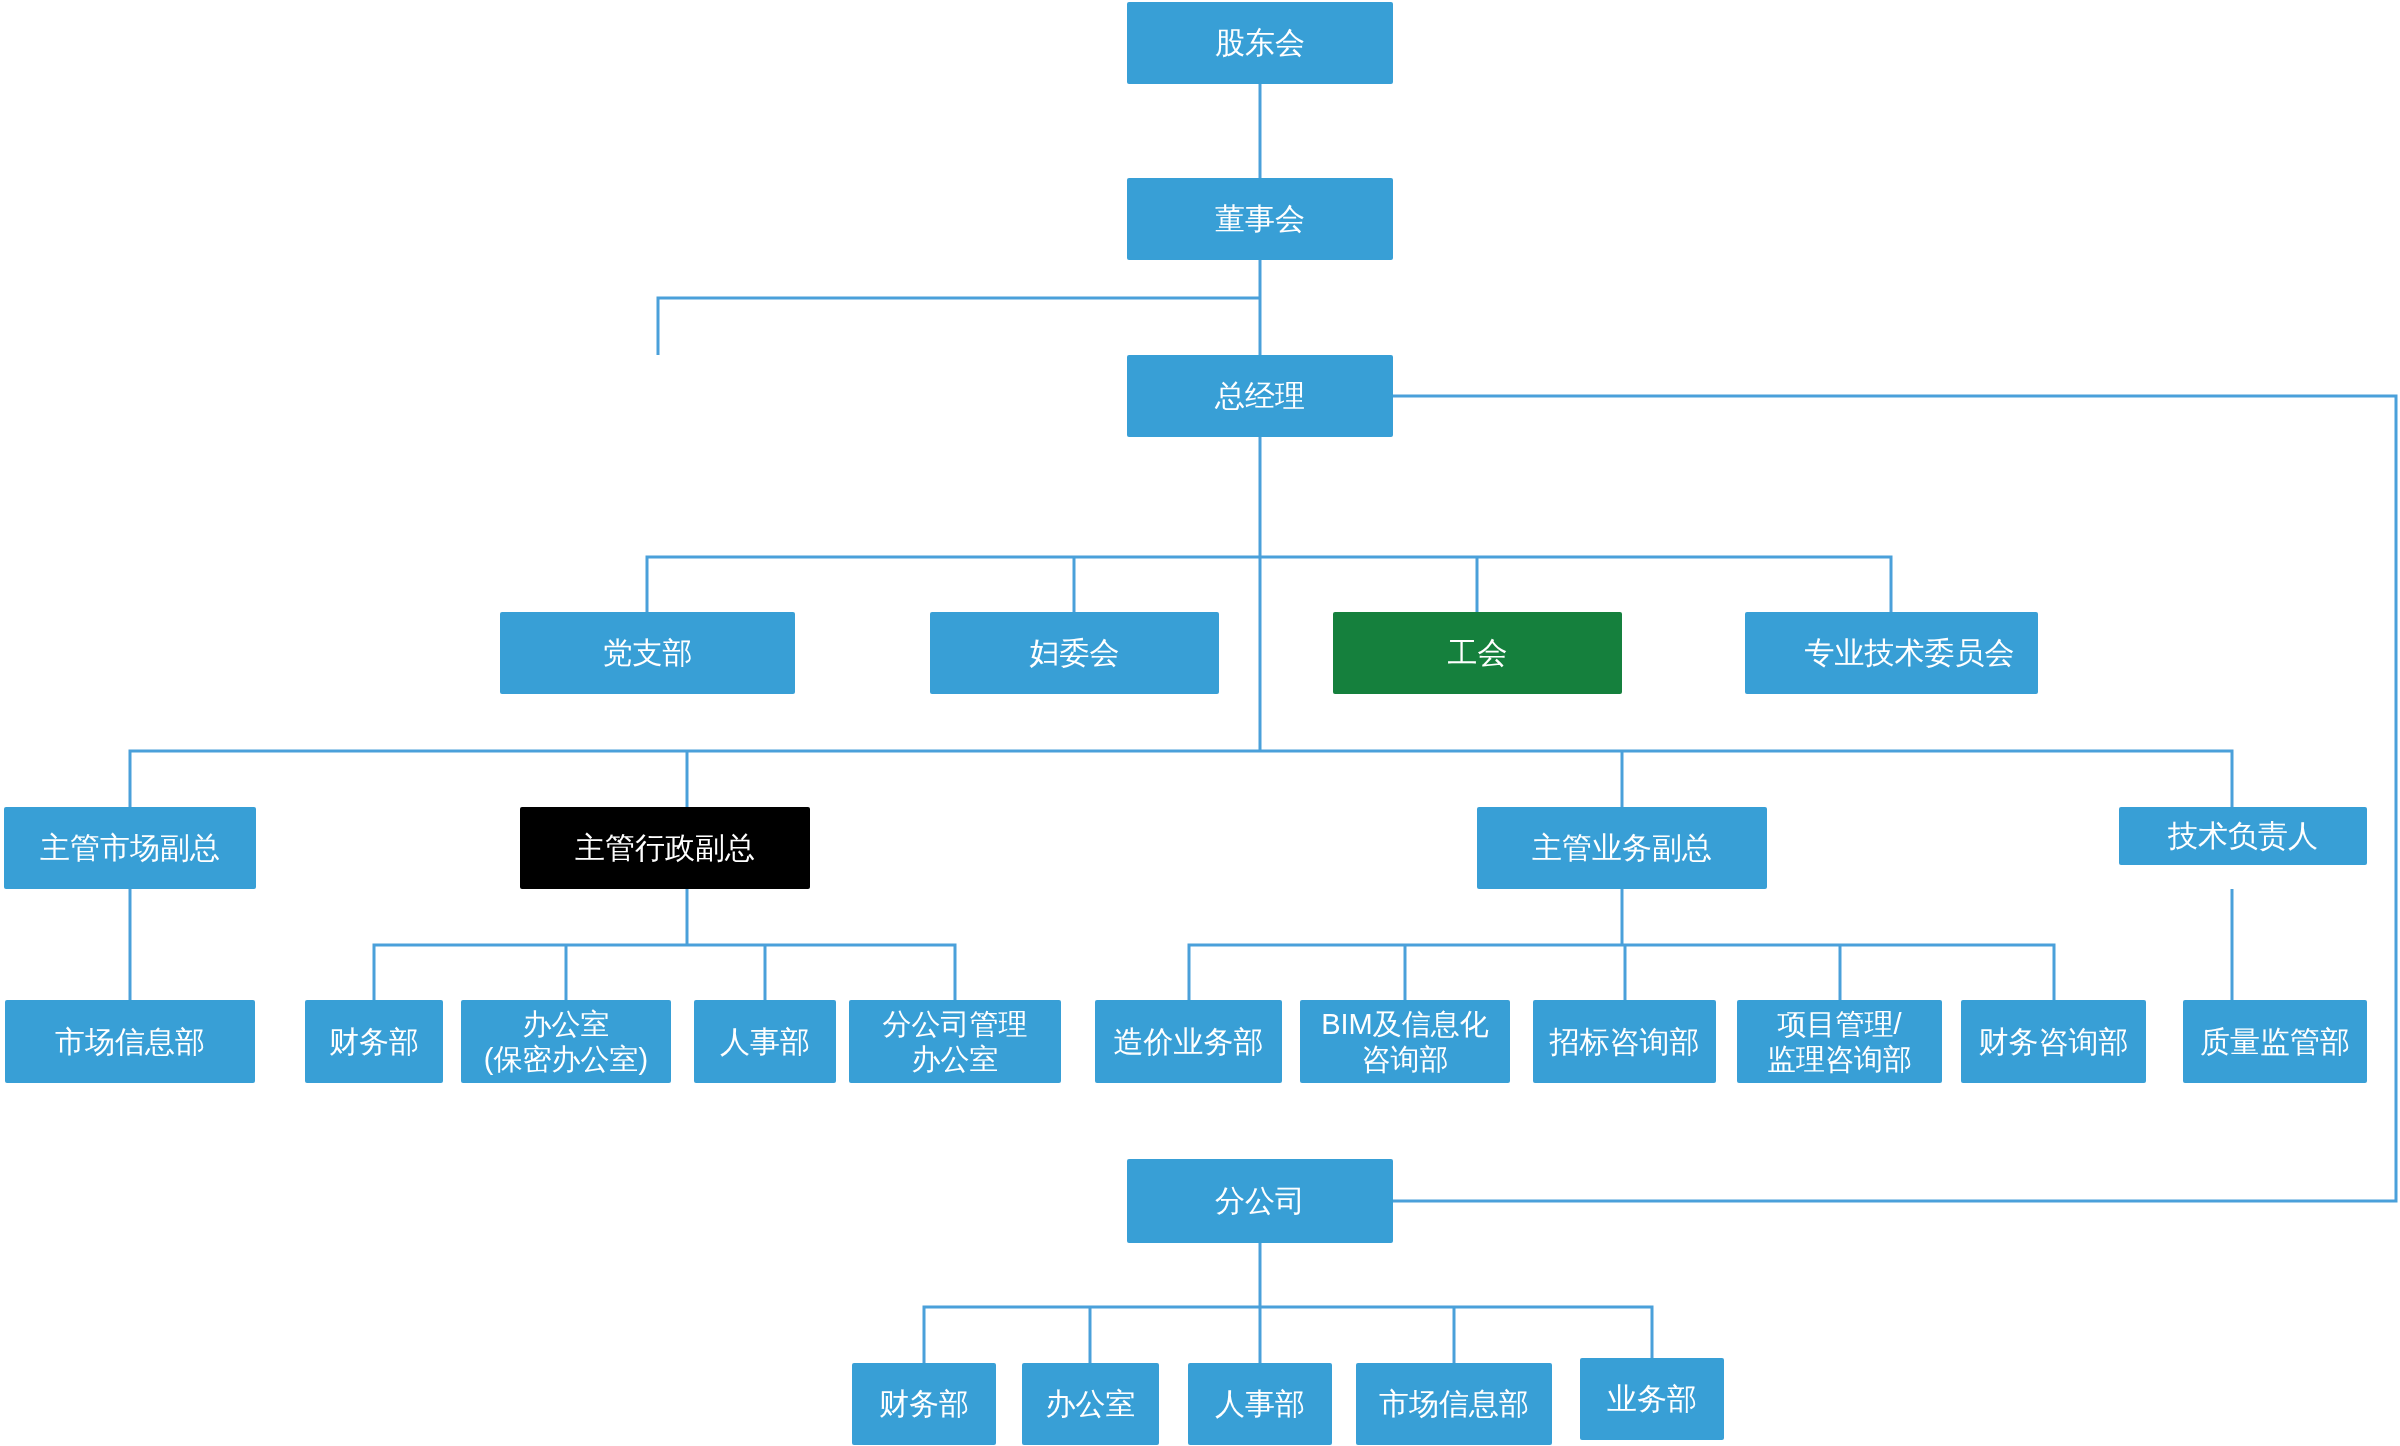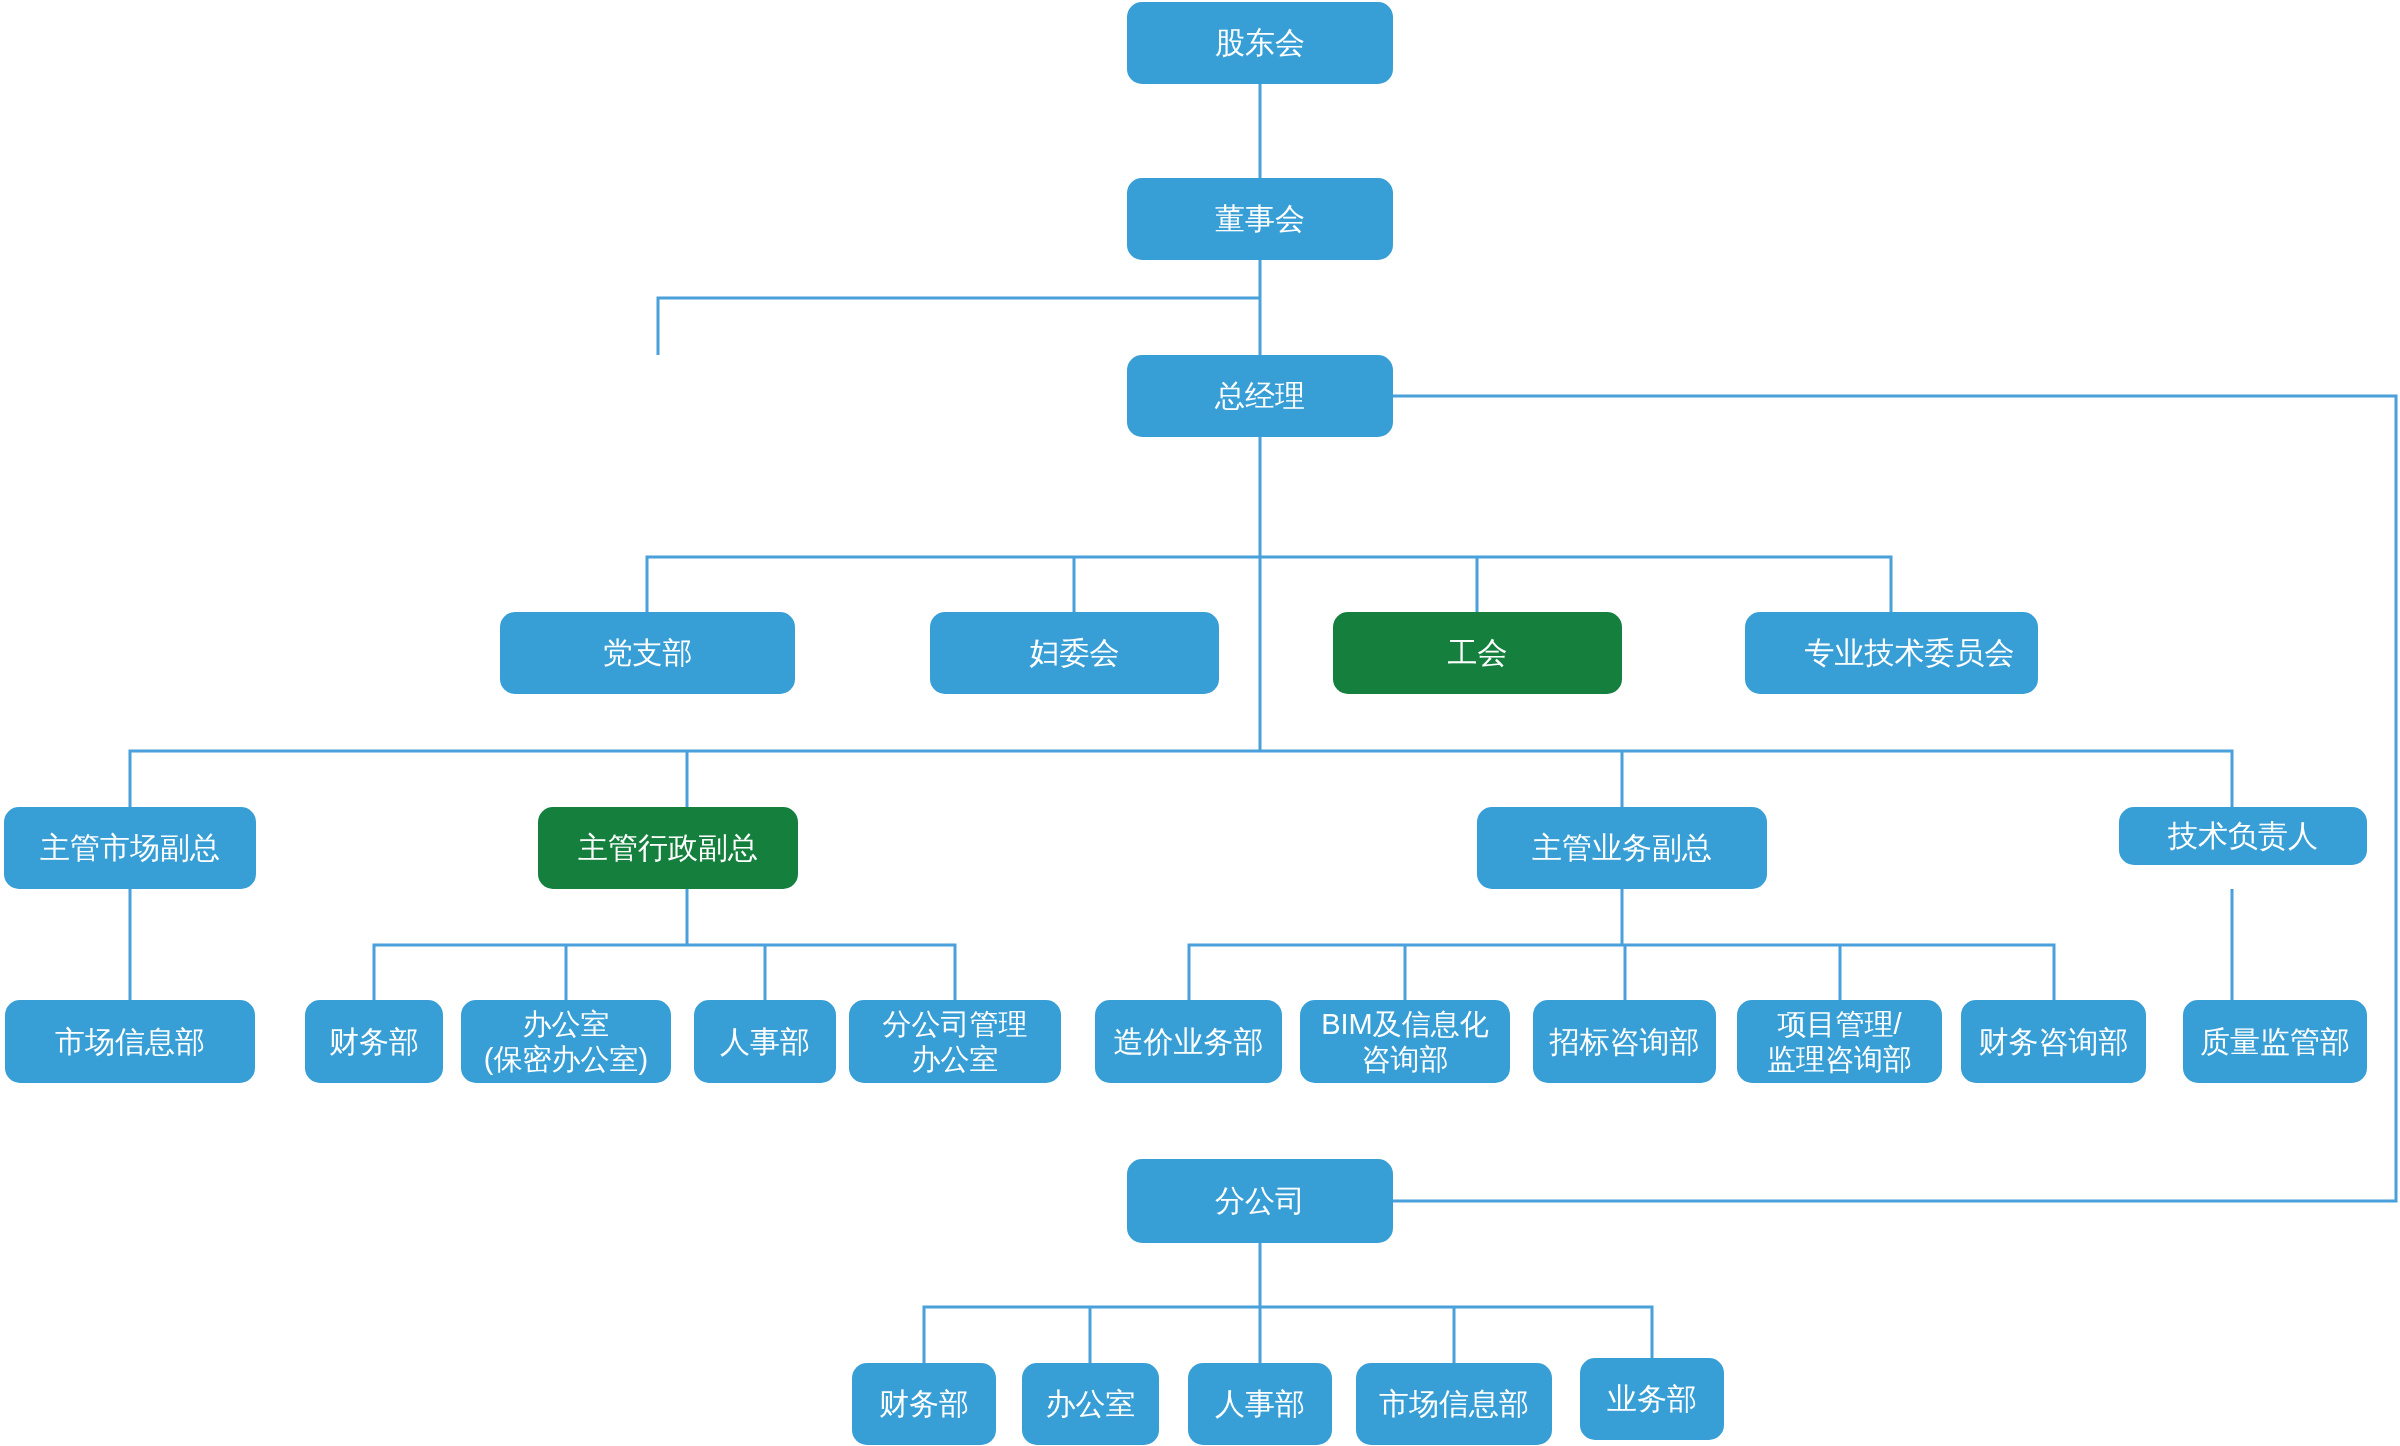--- a/index.html
+++ b/index.html
@@ -19,21 +19,21 @@
     position: absolute;
     left: 0;
     top: 0;
   }
   .node {
     position: absolute;
     display: flex;
     flex-direction: column;
     align-items: center;
     justify-content: center;
-    border-radius: 15px;
+    border-radius: 2px;
     color: #ffffff;
     font-size: 30px;
     line-height: 38px;
     text-align: center;
     box-sizing: border-box;
     white-space: nowrap;
   }
   .node.multi {
     font-size: 29px;
     line-height: 35px;
@@ -92,21 +92,21 @@
     </div>
     <div class="node" style="left: 1333px; top: 612px; width: 289px; height: 82px; background: #15803d; color: rgb(255, 255, 255);">
       <span>工会</span>
     </div>
     <div class="node" style="left: 1745px; top: 612px; width: 293px; height: 82px; background: rgb(56, 159, 214); color: rgb(255, 255, 255); padding-left: 36px;">
       <span>专业技术委员会</span>
     </div>
     <div class="node" style="left: 4px; top: 807px; width: 252px; height: 82px; background: rgb(56, 159, 214); color: rgb(255, 255, 255);">
       <span>主管市场副总</span>
     </div>
-    <div class="node" style="left: 538px; top: 807px; width: 260px; height: 82px; background: #15803d; color: rgb(255, 255, 255);">
+    <div class="node" style="left: 520px; top: 807px; width: 290px; height: 82px; background: #000000; color: rgb(255, 255, 255);">
       <span>主管行政副总</span>
     </div>
     <div class="node" style="left: 1477px; top: 807px; width: 290px; height: 82px; background: rgb(56, 159, 214); color: rgb(255, 255, 255);">
       <span>主管业务副总</span>
     </div>
     <div class="node" style="left: 2119px; top: 807px; width: 248px; height: 58px; background: rgb(56, 159, 214); color: rgb(255, 255, 255);">
       <span>技术负责人</span>
     </div>
     <div class="node" style="left: 5px; top: 1000px; width: 250px; height: 83px; background: rgb(56, 159, 214); color: rgb(255, 255, 255);">
       <span>市场信息部</span>

